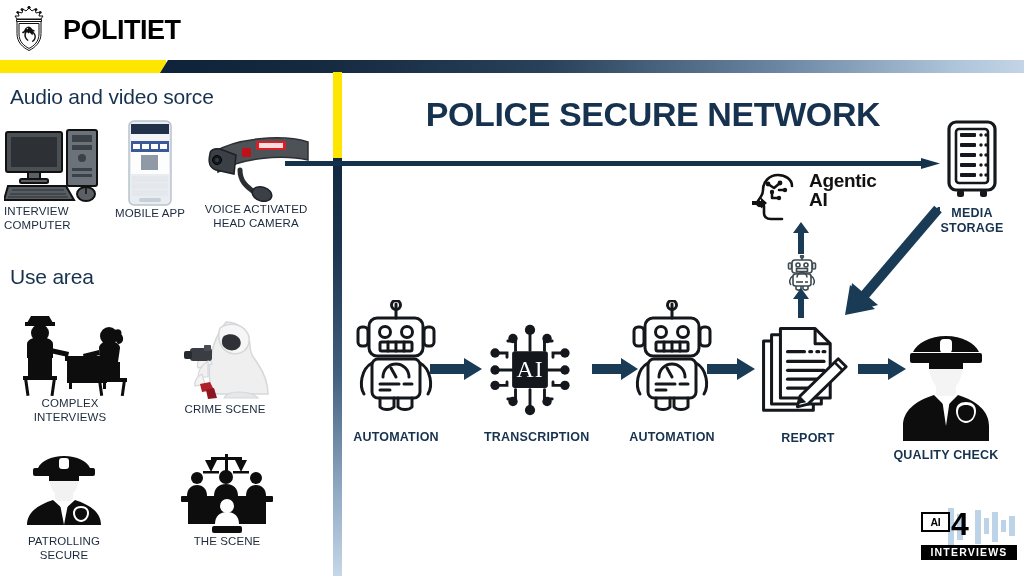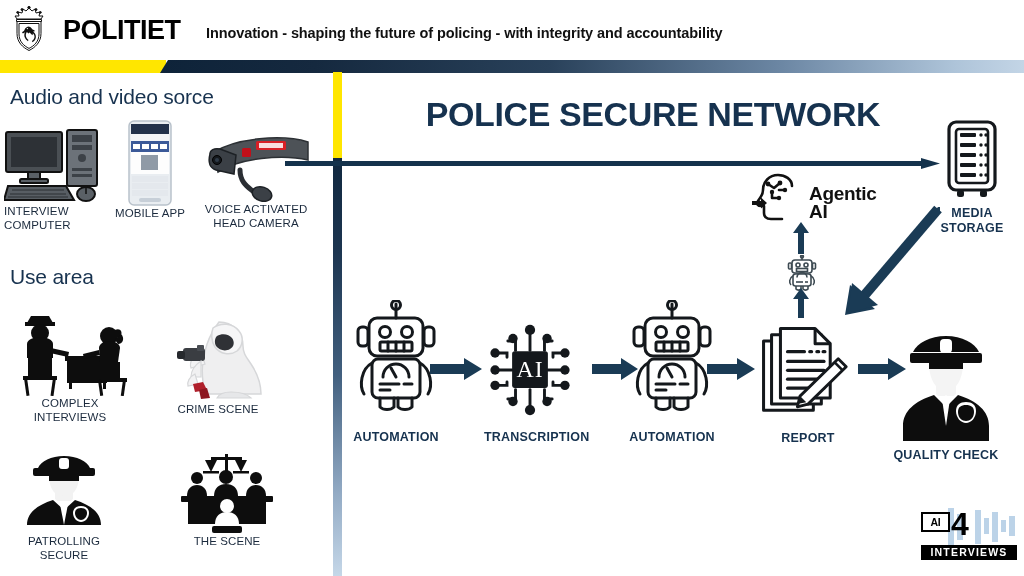--- a/index.html
+++ b/index.html
@@ -42,21 +42,21 @@
 
   
   #top-arrow{position:absolute;left:285px;top:158px;width:655px;height:11px;}
 
   
   .flow-node{position:absolute;text-align:center;}
   .flow-node .flabel{font-size:12.5px;font-weight:bold;color:#16324f;letter-spacing:0.2px;
       margin-top:4px;white-space:nowrap;}
   .flow-arrow{position:absolute;}
 
-  #agentic-wrap{position:absolute;left:752px;top:172px;display:flex;align-items:flex-end;gap:3px;}
+  #agentic-wrap{position:absolute;left:752px;top:172px;display:flex;align-items:flex-start;gap:3px;}
   #agentic-text{font-size:19px;font-weight:bold;color:#111;line-height:0.98;letter-spacing:-0.3px;}
 
   
   #ai4{position:absolute;left:921px;top:508px;width:96px;height:52px;}
   #ai4-badge{position:absolute;left:0;top:4px;width:25px;height:16px;border:2px solid #000;
       display:flex;align-items:center;justify-content:center;background:#fff;z-index:3;}
   #ai4-badge span{font-size:10.5px;font-weight:bold;color:#000;letter-spacing:-0.3px;line-height:1;}
   #ai4-four{position:absolute;left:30px;top:0;font-size:32px;font-weight:bold;color:#000;
       line-height:1;z-index:3;}
   .wbar{position:absolute;background:#bcd3e8;z-index:1;}
@@ -83,21 +83,20 @@
         <path d="M11 17.5 h20 v10.5 c0 7.6 -5 11.9 -10 14.4 c-5 -2.5 -10 -6.8 -10 -14.4 z" fill="#fff"></path>
       </g>
       <g fill="#111">
         <path d="M21 20.5 c-2.2 0 -3.6 1.4 -4.3 2.9 c-0.9 1.9 -1.5 2.2 -2.6 2.6 l0.4 1.3 c1.2 -0.2 1.8 -0.6 2.3 -1.1 c-0.5 1.6 -0.7 3.4 -0.2 4.9 c0.6 1.9 2 3.2 3.3 4.1 l0.6 -1.1 c-1.1 -0.9 -2.1 -2 -2.5 -3.5 c-0.4 -1.6 0 -3.3 0.9 -4.5 l1.5 1.5 l1.2 -1.2 l2.8 2.8 c0.3 -0.5 0.6 -1.3 0.4 -2 c1 0.9 1.7 2.2 1.7 3.5 c0 1.9 -1.3 3.4 -2.6 4.4 l0.7 1.1 c1.6 -1.1 3.2 -2.9 3.3 -5.3 c0.1 -2.3 -1.2 -4.3 -2.9 -5.5 c0.5 0.1 1.1 0.1 1.6 -0.1 l-0.3 -1.3 c-1.3 0.2 -1.9 -0.3 -2.6 -1.4 c-0.8 -1.3 -1.9 -2.1 -3.7 -2.1 z"></path>
         <circle cx="19.4" cy="22.6" r="0.7" fill="#fff"></circle>
       </g>
     </svg>
     <div id="politiet-word">POLITIET</div>
   </div>
 
-  <div id="header-tagline">Innovation - shaping the future of policing - with integrity and accountability</div>
 </div>
 
 <div id="band">
   <div id="band-yellow"></div>
   <div id="band-navy"></div>
 </div>
 
 <div id="left-panel"></div>
 
 <div class="panel-heading" id="h-audio">Audio and video sorce</div>
@@ -201,21 +200,21 @@
         <rect x="90" y="66" width="30" height="4"></rect>
         <rect x="91" y="68" width="3" height="16" transform="rotate(-8 92 68)"></rect>
         <rect x="116" y="68" width="3" height="16" transform="rotate(8 117 68)"></rect>
       </g>
     </svg>
   </div>
   <div class="cap">COMPLEX
 INTERVIEWS</div>
 </div>
 
-<div class="cell" style="left:155px;top:312px;width:126px;">
+<div class="cell" style="left:162px;top:312px;width:126px;">
   <div class="art" style="height:90px;">
     <svg width="122" height="88" viewBox="0 0 122 88">
       <path d="M62 8 c14 0 24 11 24 24 c0 8 4 12 8 18 c6 9 10 20 10 30 l-56 0 c-2 -10 -4 -22 -2 -32 c2 -12 4 -24 16 -40 z" fill="#efeff0" stroke="#d6d7d9" stroke-width="1.5"></path>
       <path d="M56 14 c8 -6 20 -5 26 3 c5 6 4 15 -2 20 c-7 5 -17 3 -22 -4 c-4 -6 -4 -14 -2 -19 z" fill="#f6f6f7" stroke="#d6d7d9" stroke-width="1.5"></path>
       <path d="M60 22 c5 -3 12 -2 15 2 c3 4 2 9 -2 11 c-5 3 -11 1 -14 -3 c-2 -4 -1 -8 1 -10 z" fill="#2f3136"></path>
       <path d="M44 38 c-8 3 -12 10 -10 16 l14 -4 z" fill="#f3f3f4" stroke="#d6d7d9" stroke-width="1.2"></path>
       <rect x="26" y="34" width="22" height="13" rx="3" fill="#3a3d42"></rect>
       <rect x="20" y="37" width="8" height="8" rx="2" fill="#26292d"></rect>
       <rect x="40" y="31" width="7" height="6" rx="1" fill="#4a4e54"></rect>
       <path d="M44 47 c-6 4 -10 10 -10 16 l10 0 z" fill="#f1f1f2" stroke="#d6d7d9" stroke-width="1.2"></path>

